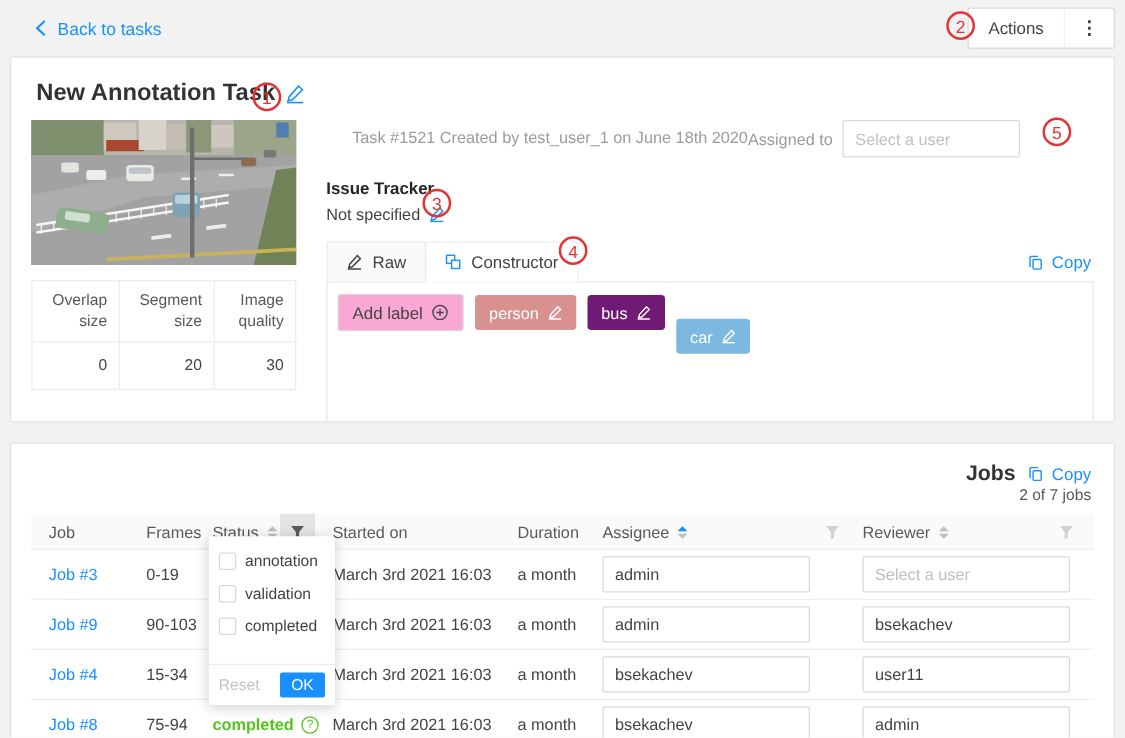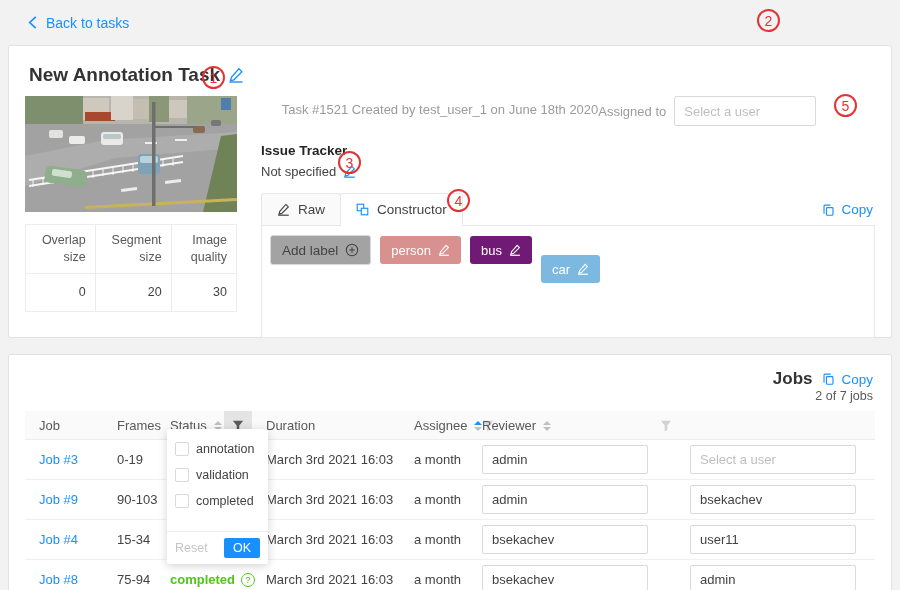--- a/index.html
+++ b/index.html
@@ -40,21 +40,21 @@
   .issue-value { margin-top:6px; display:flex; align-items:center; gap:7px; color:#434343; }
   
   .tabs-wrap { margin-top:14px; }
   .tabs-bar { display:flex; align-items:flex-end; border-bottom:1px solid #e8e8e8; position:relative; }
   .tab { display:flex; align-items:center; gap:8px; padding:8px 15px; border:1px solid #e8e8e8; border-bottom:none; background:#fafafa; color:#434343; font-size:13.5px; cursor:pointer; border-radius:3px 3px 0 0; }
   .tab + .tab { margin-left:-1px; }
   .tab.active { background:#fff; position:relative; }
   .tab.active::after { content:""; position:absolute; left:0; right:0; bottom:-1px; height:1px; background:#fff; }
   .copy-link { position:absolute; right:2px; bottom:8px; display:flex; align-items:center; gap:6px; color:#1890ff; font-size:13.5px; cursor:pointer; }
   .tab-content { border:1px solid #e8e8e8; border-top:none; height:112px; padding:9px 8px; display:flex; align-items:flex-start; }
-  .add-label-btn { display:flex; align-items:center; gap:7px; background:#a3a3a3; border:1px solid #d9d9d9; border-radius:3px; height:30px; padding:0 11px; font-size:13.5px; color:#434343; cursor:pointer; }
+  .add-label-btn { display:flex; align-items:center; gap:7px; background:#f9a8d4; border:1px solid #d9d9d9; border-radius:3px; height:30px; padding:0 11px; font-size:13.5px; color:#434343; cursor:pointer; }
   .chip { display:flex; align-items:center; gap:7px; height:28px; margin-left:9px; margin-top:1px; padding:0 11px; border-radius:3px; color:#fff; font-size:13px; cursor:pointer; }
   
   .jobs-head { display:flex; align-items:flex-end; justify-content:space-between; padding:2px 2px 8px 2px;flex-direction:column; }
   .jobs-title-group { display:flex; align-items:center; gap:10px; }
   .jobs-title { font-size:17px; font-weight:bold; color:#333; }
   .jobs-copy { display:flex; align-items:center; gap:6px; color:#1890ff; font-size:13.5px; cursor:pointer; }
   .jobs-count { color:#595959; font-size:12.5px; }
   .jtable { width:100%; }
   .jrow { display:grid; grid-template-columns:90px 53px 96px 148px 68px 208px 1fr; align-items:center; }
   .jrow.head { background:#fafafa; height:29px; border-bottom:1px solid #ececec; color:#595959; font-size:13px; }
@@ -90,20 +90,24 @@
 
 <div class="topbar">
   <a class="back-link">
     <span class="icon">
       <svg width="13" height="15" viewBox="0 0 12 16">
           <path d="M9.5 2 L3 8 L9.5 14" fill="none" stroke="#1890ff" stroke-width="1.8"></path>
         </svg>
     </span>
     <span>Back to tasks</span>
   </a>
+  <button class="actions-btn">
+    <span class="lbl">Actions</span>
+    <span class="dots">⋮</span>
+  </button>
 </div>
 
 <div class="card card-task">
   <div class="task-title-row">
     <span class="task-title">New Annotation Task</span>
     <span class="icon">
       <svg width="16" height="16" viewBox="0 0 16 16">
           <path d="M10.9 1.8l3 3-8 8-3.4.9.9-3.4z" fill="none" stroke="#1890ff" stroke-width="1.3"></path>
           <path d="M1.5 15h13" stroke="#1890ff" stroke-width="1.4"></path>
         </svg>
@@ -305,20 +309,21 @@
         <span class="sorter">
             <span class="caret-up"></span>
             <span class="caret-down"></span>
           </span>
         <span class="funnel-box">
           <svg width="12" height="12" viewBox="0 0 14 14">
               <path d="M1 1h12L8.5 6.5V12l-3 1.2V6.5z" fill="#595959"></path>
             </svg>
         </span>
       </div>
+      <div class="jcell">Started on</div>
       <div class="jcell">Duration</div>
       <div class="jcell">
         <span>Assignee</span>
         <span class="sorter">
             <span class="caret-up on"></span>
             <span class="caret-down"></span>
           </span>
         <span class="funnel-plain">
           <svg width="12" height="12" viewBox="0 0 14 14">
               <path d="M1 1h12L8.5 6.5V12l-3 1.2V6.5z" fill="#d2d2d2"></path>

